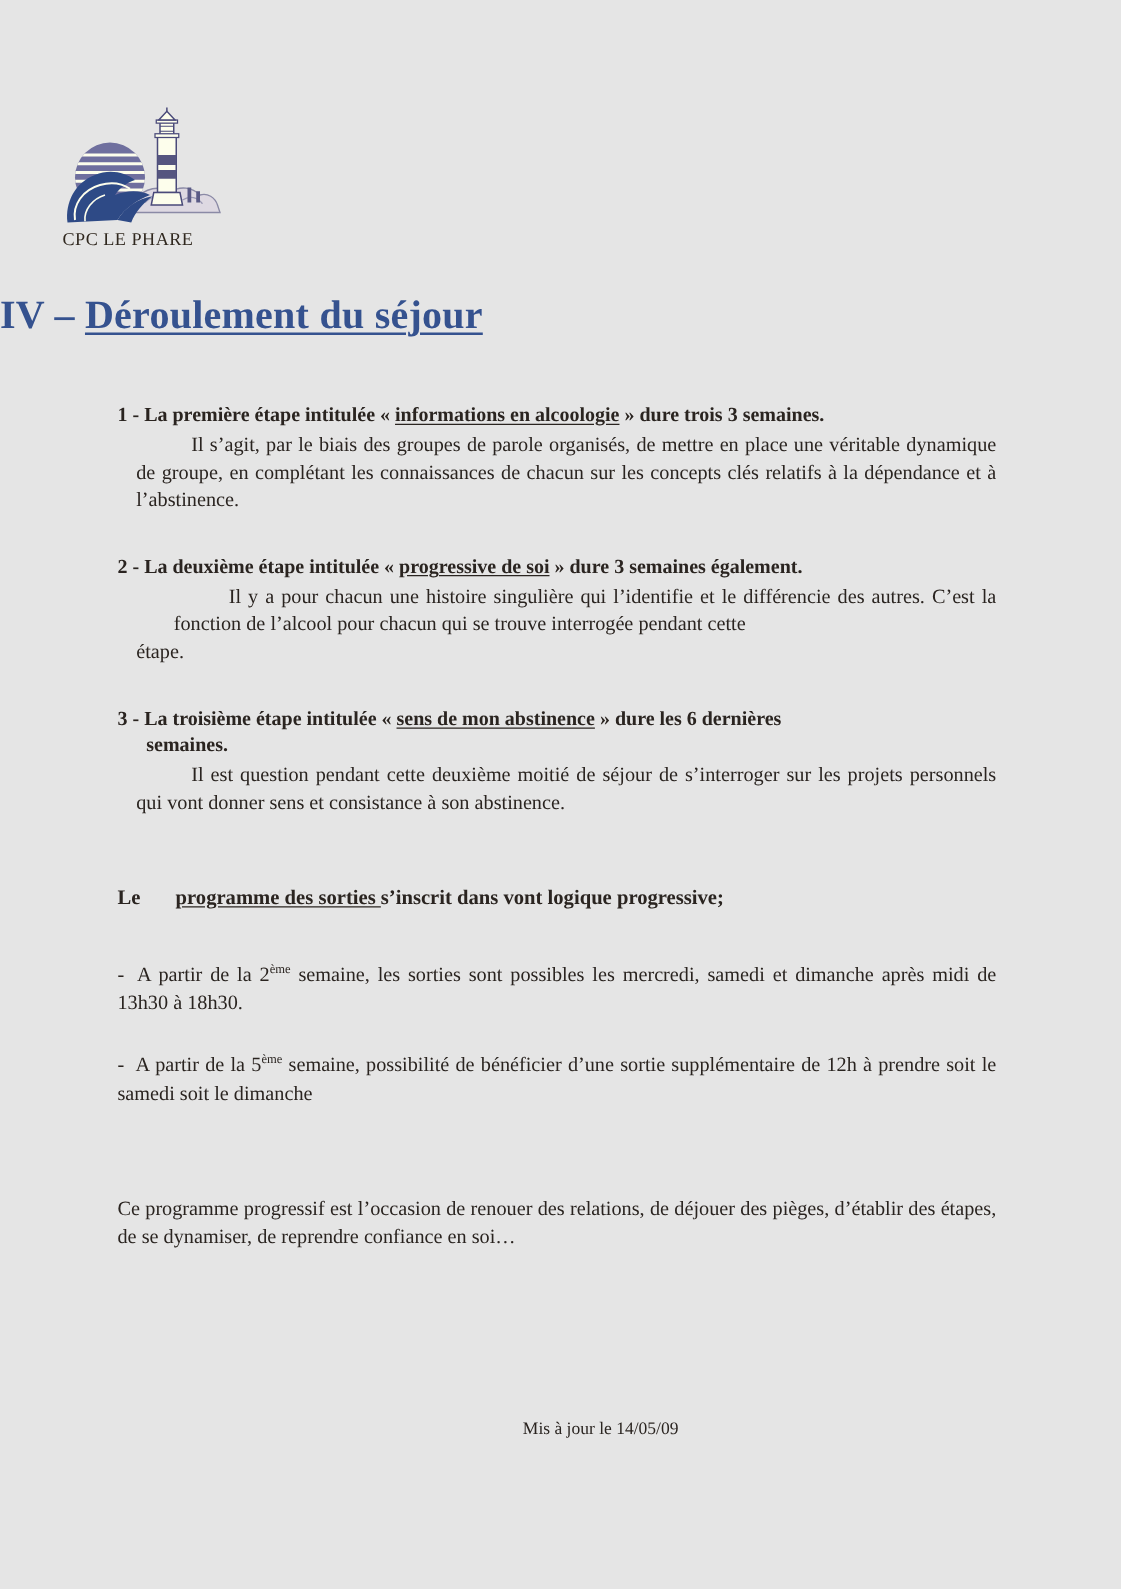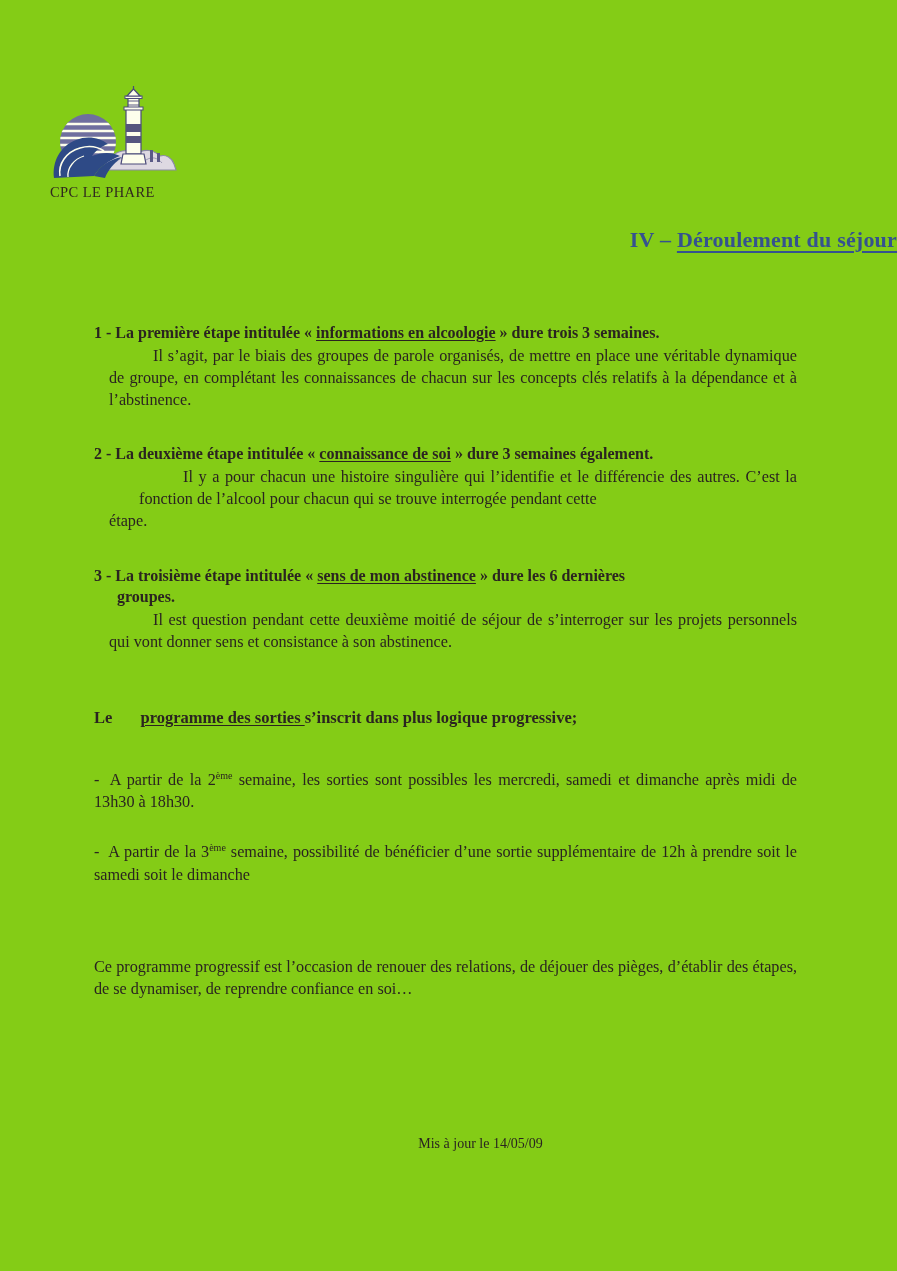--- a/index.html
+++ b/index.html
@@ -13,21 +13,21 @@
     font-family: "Liberation Serif", "DejaVu Serif", serif;
     color: #2a2420;
     position: relative;
     overflow: hidden;
     -webkit-font-smoothing: antialiased;
   }
 
   .page {
     position: absolute;
     inset: 0;
-    background: #84cc16;
+    background: #e5e5e5;
   }
 
   
   .logo-block {
     position: absolute;
     left: 50px;
     top: 84px;
     width: 160px;
   }
   .logo-art {
@@ -44,22 +44,22 @@
     margin-left: 0px;
     white-space: nowrap;
   }
 
   
   .doc-title {
     position: absolute;
     left: 0;
     top: 212px;
     width: 897px;
-    text-align: right;
-    font-size: 22px;
+    text-align: left;
+    font-size: 32px;
     font-weight: bold;
     color: #35528f;
     letter-spacing: 0.2px;
   }
   .doc-title .u {
     text-decoration: underline;
     text-underline-offset: 4px;
     text-decoration-thickness: 2px;
   }
 
@@ -216,44 +216,44 @@
   <div class="content">
 
     <div class="sec">
       <div class="sec-head"><span>1 - </span><span>La première étape intitulée «&nbsp;</span><span class="u">informations en alcoologie</span><span>&nbsp;» dure trois 3  semaines.</span></div>
       <div class="sec-body"><span class="ti"></span><span>Il s’agit, par le biais des groupes de parole organisés, de mettre en place une véritable dynamique de groupe, en complétant les connaissances de chacun sur les concepts clés relatifs à la dépendance et à l’abstinence.</span></div>
     </div>
 
     <div class="gap-1"></div>
 
     <div class="sec">
-      <div class="sec-head"><span>2 - </span><span>La deuxième étape intitulée «&nbsp;</span><span class="u">connaissance de soi</span><span>&nbsp;» dure 3 semaines également.</span></div>
+      <div class="sec-head"><span>2 - </span><span>La deuxième étape intitulée «&nbsp;</span><span class="u">progressive de soi</span><span>&nbsp;» dure 3 semaines également.</span></div>
       <div class="sec-body indented"><span class="ti"></span><span>Il y a pour chacun une histoire singulière qui l’identifie et le différencie des autres. C’est la fonction de l’alcool pour chacun qui se trouve interrogée  pendant cette</span>
         <div class="outdent">étape.</div>
       </div>
     </div>
 
     <div class="gap-2"></div>
 
     <div class="sec">
-      <div class="sec-head"><span>3 - </span><span>La troisième étape intitulée «&nbsp;</span><span class="u">sens de mon abstinence</span><span>&nbsp;» dure les 6 dernières</span><span class="cont-indent">groupes.</span></div>
+      <div class="sec-head"><span>3 - </span><span>La troisième étape intitulée «&nbsp;</span><span class="u">sens de mon abstinence</span><span>&nbsp;» dure les 6 dernières</span><span class="cont-indent">semaines.</span></div>
       <div class="sec-body"><span class="ti"></span><span>Il est question pendant cette deuxième moitié de séjour de s’interroger sur les projets personnels qui vont donner sens et consistance à son abstinence.</span></div>
     </div>
 
     <div class="gap-3"></div>
 
-    <div class="prog-head"><span>Le </span><span class="u">programme des sorties </span><span>s’inscrit dans plus logique progressive;</span></div>
+    <div class="prog-head"><span>Le </span><span class="u">programme des sorties </span><span>s’inscrit dans vont logique progressive;</span></div>
 
     <div class="gap-4"></div>
 
     <div class="bullet"><span class="dash">-</span>&nbsp;<span>A partir de la 2</span><sup>ème</sup><span> semaine, les sorties sont possibles les mercredi, samedi et dimanche après midi de 13h30 à 18h30.</span></div>
 
     <div class="gap-5"></div>
 
-    <div class="bullet"><span class="dash">-</span>&nbsp;<span>A partir de la 3</span><sup>ème</sup><span> semaine, possibilité de bénéficier d’une sortie supplémentaire de 12h à prendre soit le samedi soit le dimanche</span></div>
+    <div class="bullet"><span class="dash">-</span>&nbsp;<span>A partir de la 5</span><sup>ème</sup><span> semaine, possibilité de bénéficier d’une sortie supplémentaire de 12h à prendre soit le samedi soit le dimanche</span></div>
 
     <div class="gap-6"></div>
 
 
     <div class="gap-7"></div>
 
     <div class="closing">Ce programme progressif est l’occasion de renouer des relations, de déjouer des pièges, d’établir des étapes, de se dynamiser, de reprendre confiance en soi…</div>
 
   </div>
 

